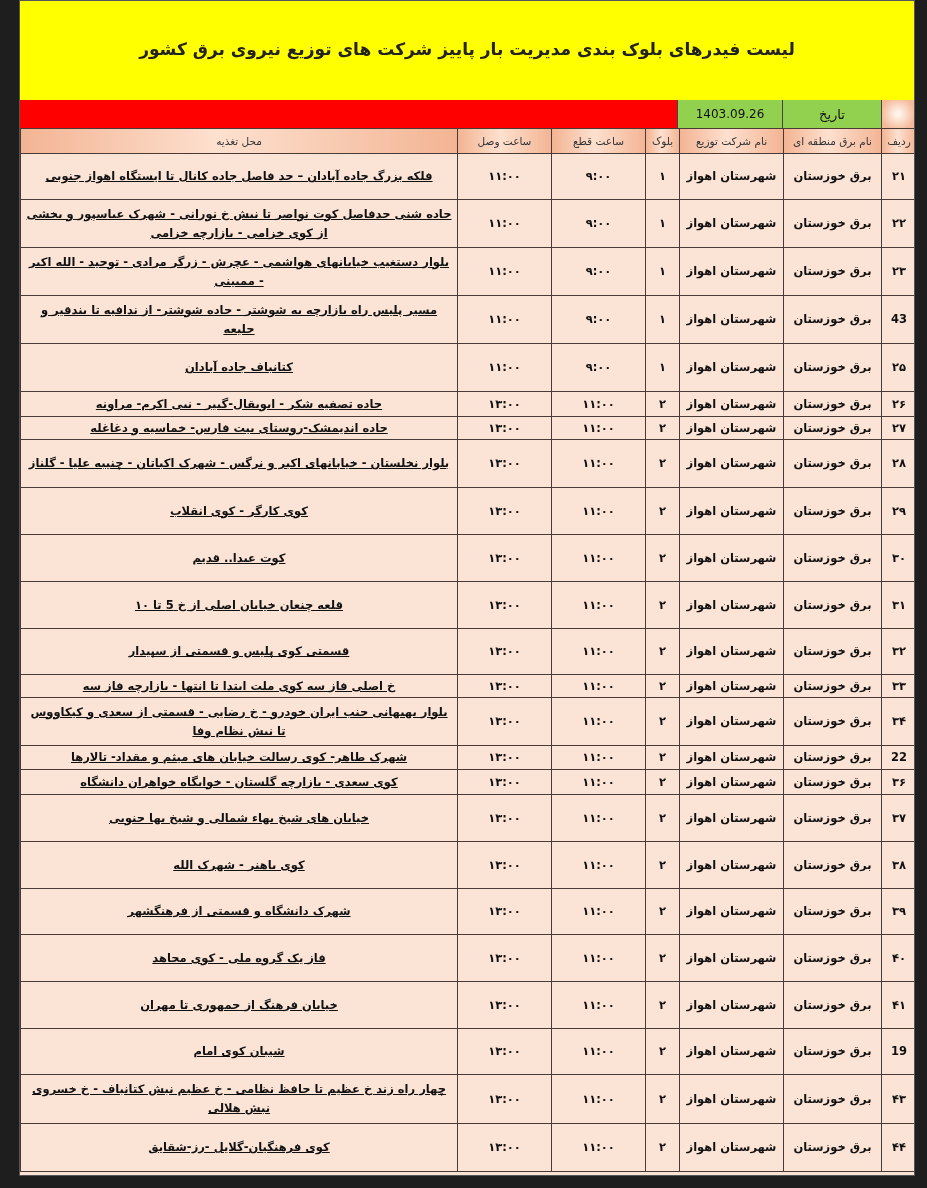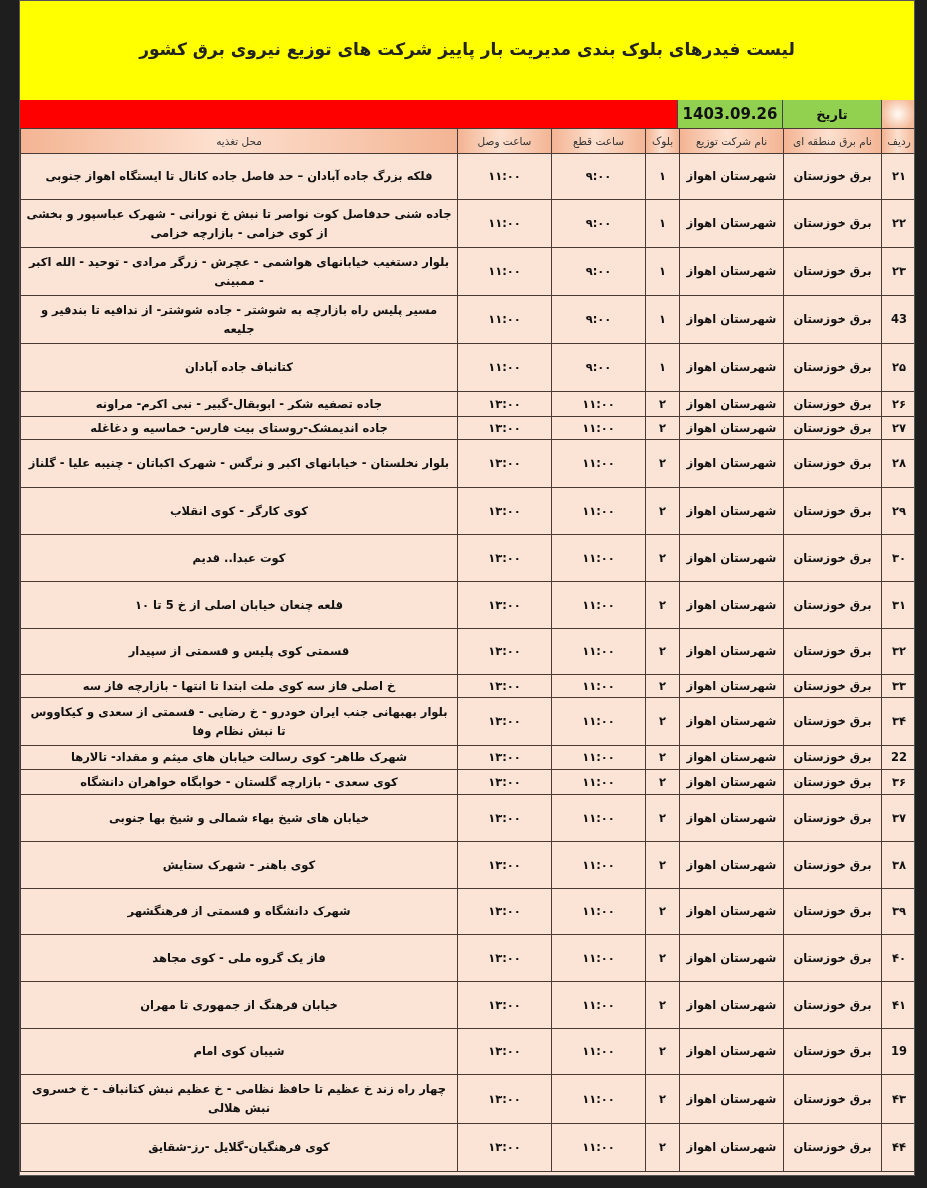--- a/index.html
+++ b/index.html
@@ -16,37 +16,37 @@
     border-bottom:1px solid #444; display:flex; align-items:center; justify-content:center;
   }
   .title-band span {
     direction:rtl; font-weight:bold; font-size:17px; color:#222; margin-top:-4px;
   }
   .date-row {
     position:absolute; left:0; top:99px; width:100%; height:28px; display:flex; direction:ltr;
     border-bottom:1px solid #444;
   }
   .date-red { width:657px; background:#ff0000; border-right:1px solid #444; }
-  .date-val { width:104px; background:#92d050; border-right:1px solid #444; display:flex; align-items:center; justify-content:center; font-weight:bold; font-size:15px; color:#111; }
-  .date-label { width:98px; background:#92d050; border-right:1px solid #444; display:flex; align-items:center; justify-content:center; font-weight:bold; font-size:13px; direction:rtl; color:#111; }
+  .date-val { width:104px; background:#92d050; border-right:1px solid #444; display:flex; align-items:center; justify-content:center; font-weight:normal; font-size:12px; color:#111; }
+  .date-label { width:98px; background:#92d050; border-right:1px solid #444; display:flex; align-items:center; justify-content:center; font-weight:normal; font-size:13px; direction:rtl; color:#111; }
   .date-corner { flex:1; background:radial-gradient(circle, #fff3ea 10%, #f4b998 80%); }
 
   table.grid {
     position:absolute; left:0; top:127px; border-collapse:collapse; table-layout:fixed; direction:rtl;
     width:896px;
   }
   table.grid th, table.grid td {
     border:1px solid #4a3a35; padding:0 4px; text-align:center; vertical-align:middle;
     font-size:11.5px; color:#111; overflow:hidden;
   }
   table.grid th {
     height:24px; background:linear-gradient(to right, #f3b493, #fde0cf 45%, #f3b493); font-weight:normal; font-size:10.5px; color:#333;margin-top:35px;
   }
   table.grid td { font-weight:bold; background:#fbe3d6; line-height:19px; }
-  td.loc { font-size:11.5px; }
+  td.loc { font-size:11.5px;text-decoration:underline; }
   td.num { font-size:12px; }
 </style>
 </head>
 <body>
 
 <div class="sheet">
   <div class="title-band">
     <span>لیست فیدرهای بلوک بندی مدیریت بار پاییز شرکت های توزیع نیروی برق کشور</span>
   </div>
   <div class="date-row">
@@ -231,21 +231,21 @@
           <td class="num">۱۳:۰۰</td>
           <td class="loc">خیابان های شیخ بهاء شمالی و شیخ بها جنوبی</td>
         </tr>
         <tr style="height: 47px;">
           <td class="num">۳۸</td>
           <td>برق خوزستان</td>
           <td>شهرستان اهواز</td>
           <td class="num">۲</td>
           <td class="num">۱۱:۰۰</td>
           <td class="num">۱۳:۰۰</td>
-          <td class="loc">کوی باهنر  - شهرک ستایش</td>
+          <td class="loc">کوی باهنر  - شهرک الله</td>
         </tr>
         <tr style="height: 46px;">
           <td class="num">۳۹</td>
           <td>برق خوزستان</td>
           <td>شهرستان اهواز</td>
           <td class="num">۲</td>
           <td class="num">۱۱:۰۰</td>
           <td class="num">۱۳:۰۰</td>
           <td class="loc">شهرک دانشگاه و قسمتی از فرهنگشهر</td>
         </tr>

